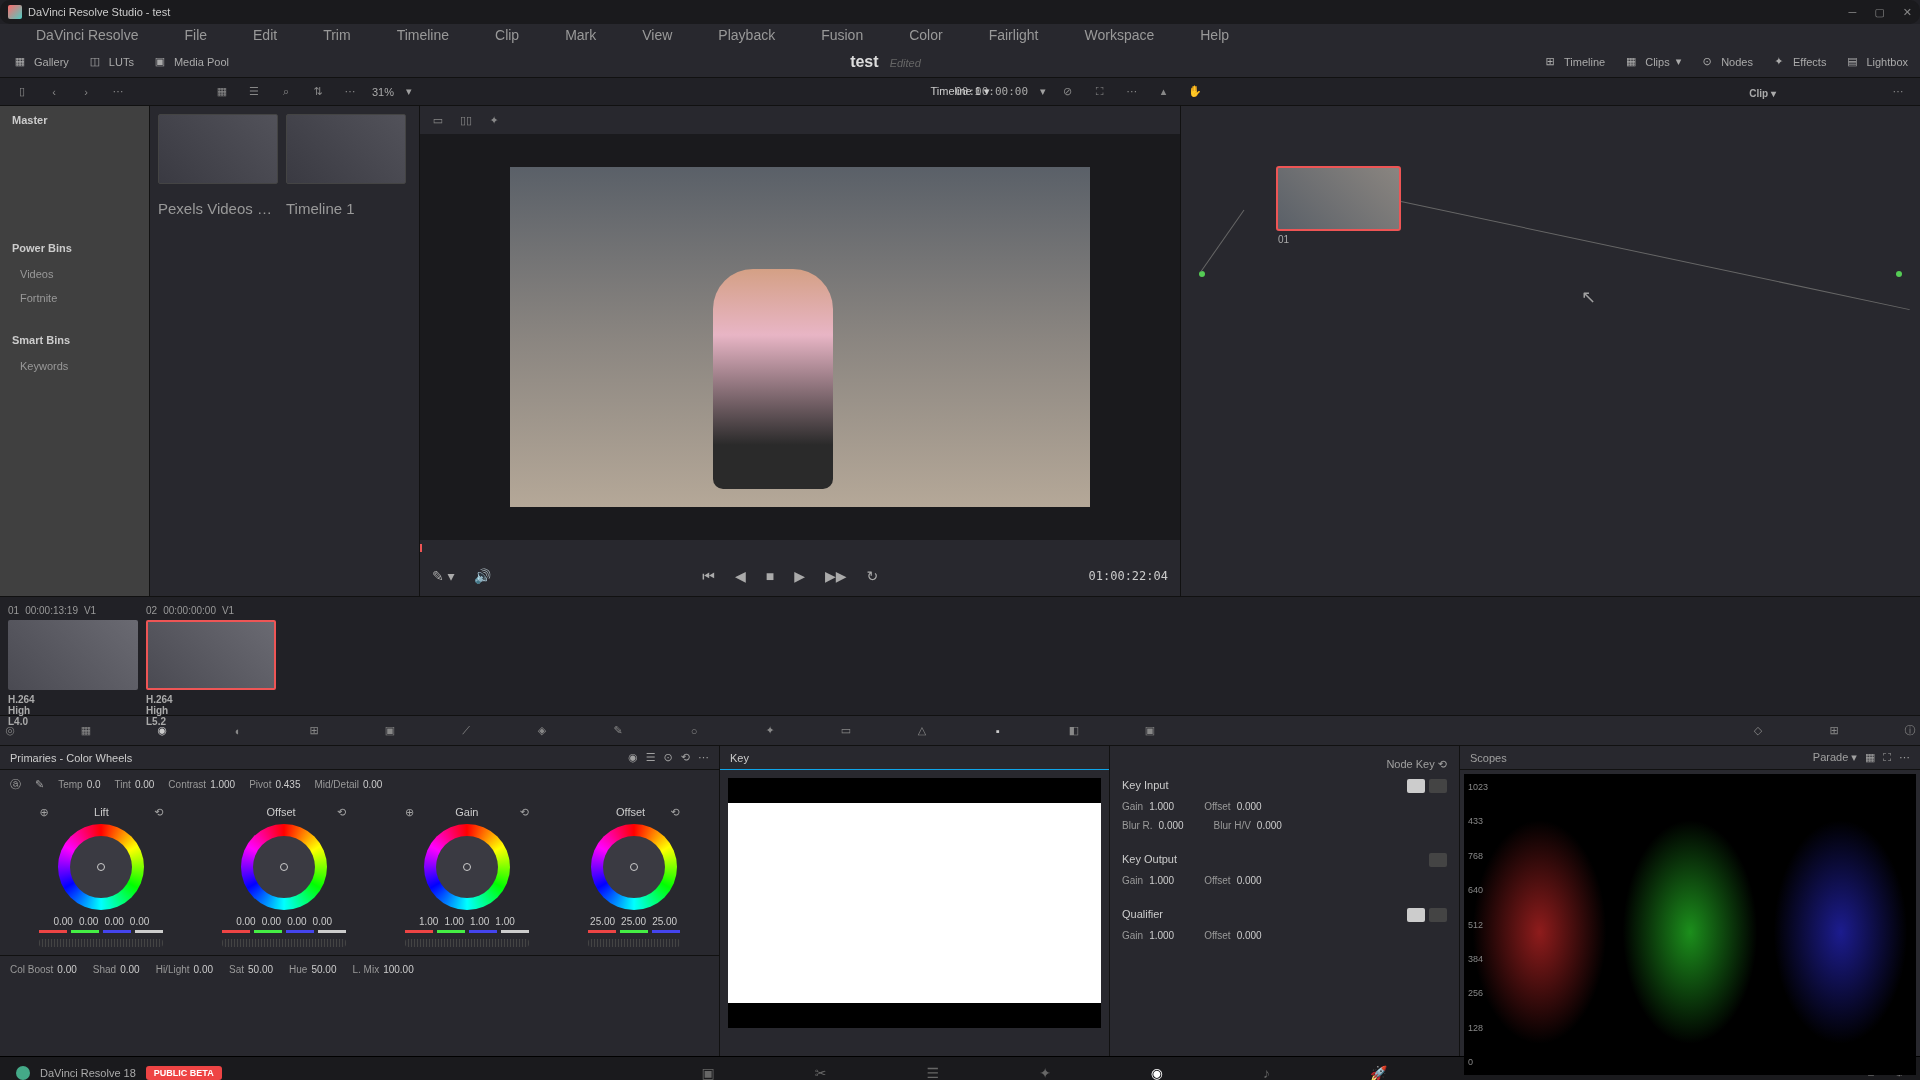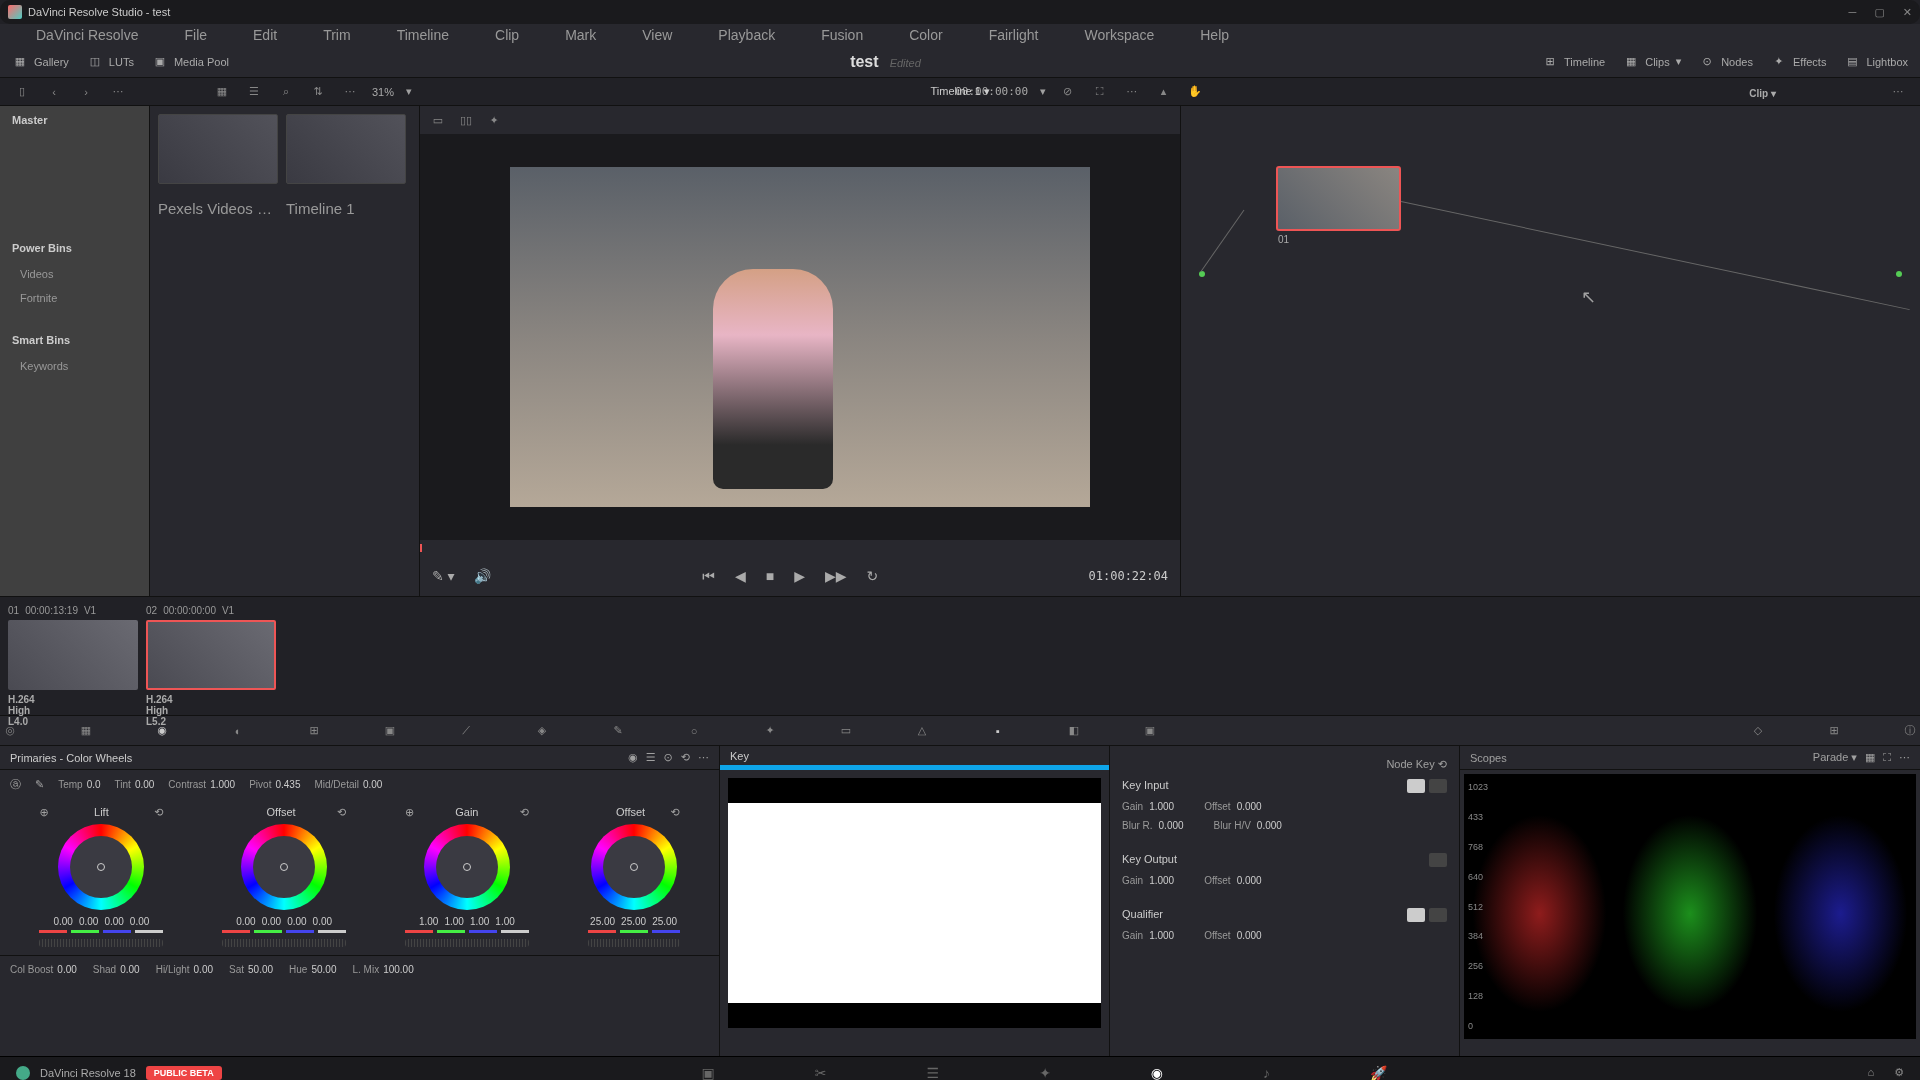--- a/index.html
+++ b/index.html
@@ -103,36 +103,36 @@
 .wheel-crosshair { position: absolute; top: 50%; left: 50%; width: 8px; height: 8px; margin: -4px; border: 1px solid #ccc; border-radius: 50%; z-index: 1; }
 .wheel-vals { display: flex; gap: 6px; justify-content: center; margin-top: 6px; font-size: 10px; color: #ccc; }
 .wheel-bar { height: 8px; background: repeating-linear-gradient(90deg, #444, #444 1px, #2a2a30 1px, #2a2a30 3px); margin-top: 6px; border-radius: 3px; }
 .wheel-colors { display: flex; gap: 4px; justify-content: center; margin-top: 3px; }
 .wc-dot { width: 28px; height: 3px; }
 .prim-footer { height: 28px; display: flex; align-items: center; gap: 16px; padding: 0 10px; border-top: 1px solid #111; }
 
 
 .key-panel { width: 740px; background: #28282e; border-right: 1px solid #111; display: flex; }
 .key-left { width: 390px; border-right: 1px solid #111; }
-.key-header { height: 24px; display: flex; align-items: center; padding: 0 10px; border-bottom: 5px solid #0ea5e9; color: #ccc; }
+.key-header { height: 24px; display: flex; align-items: center; padding: 0 10px; border-bottom: 1px solid #0ea5e9; color: #ccc; }
 .key-preview { height: 250px; display: flex; align-items: center; justify-content: center; background: #000; margin: 8px; }
 .key-white { width: 100%; height: 200px; background: #fff; }
 .key-right { flex: 1; padding: 8px 12px; }
 .key-section { margin-bottom: 14px; }
 .key-sec-header { display: flex; justify-content: space-between; padding: 4px 0; color: #ccc; font-size: 11px; }
 .key-row { display: flex; gap: 30px; padding: 4px 0; }
 .key-field { display: flex; gap: 6px; font-size: 10px; color: #999; }
 .key-val { color: #ccc; }
 .key-icons { display: flex; gap: 4px; }
 .key-icon-box { width: 18px; height: 14px; background: #ccc; border-radius: 2px; }
 
 
 .scopes { width: 460px; background: #28282e; }
 .scope-header { height: 24px; display: flex; align-items: center; justify-content: space-between; padding: 0 10px; border-bottom: 1px solid #111; }
-.scope-content { height: 265px; background: #000; margin: 4px; position: relative; display: flex; }
+.scope-content { height: 301px; background: #000; margin: 4px; position: relative; display: flex; }
 .scope-channel { flex: 1; position: relative; overflow: hidden; }
 .scope-wave { position: absolute; bottom: 10%; left: 5%; right: 5%; height: 75%; opacity: 0.7; }
 .scope-r .scope-wave { background: radial-gradient(ellipse at center, rgba(255,50,50,0.8) 0%, transparent 70%); }
 .scope-g .scope-wave { background: radial-gradient(ellipse at center, rgba(50,255,50,0.8) 0%, transparent 70%); }
 .scope-b .scope-wave { background: radial-gradient(ellipse at center, rgba(50,50,255,0.8) 0%, transparent 70%); }
 .scope-scale { position: absolute; left: 4px; top: 8px; bottom: 8px; display: flex; flex-direction: column; justify-content: space-between; font-size: 9px; color: #888; z-index: 2; }
 
 
 .bottom-nav { height: 32px; background: #1a1a1d; display: flex; align-items: center; justify-content: space-between; padding: 0 16px; border-top: 1px solid #000; }
 .nav-left { display: flex; align-items: center; gap: 10px; }

